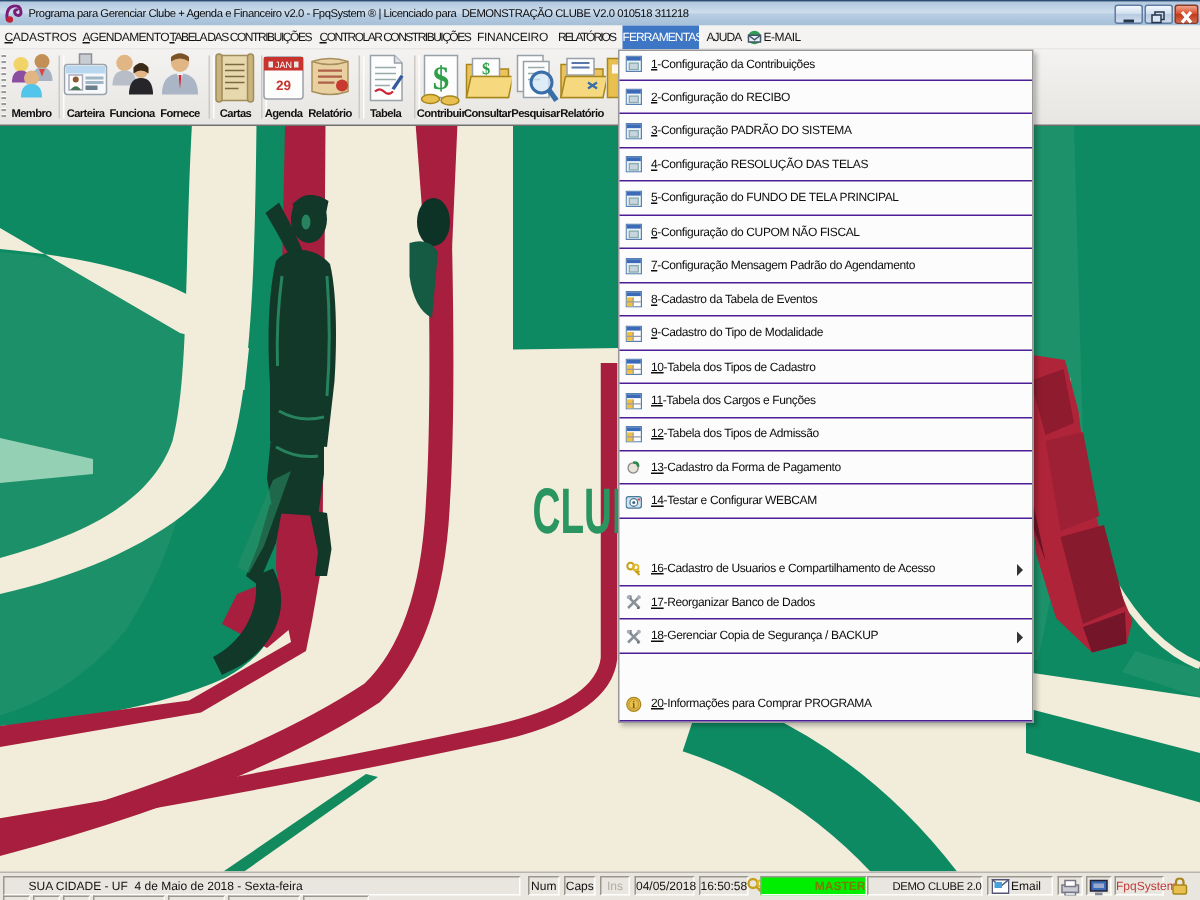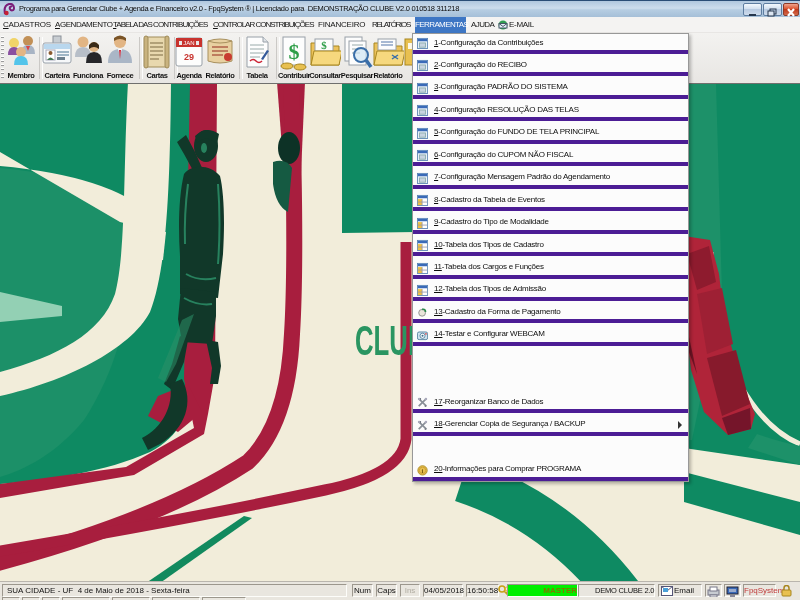--- a/index.html
+++ b/index.html
@@ -19,21 +19,21 @@
 #tbar .grip{position:absolute;left:1px;top:3px;width:3px;height:44px;background:repeating-linear-gradient(#fff 0 1px,#9a9a9a 1px 2px,transparent 2px 4px)}
 .tsep{position:absolute;top:4px;width:2px;height:42px;border-left:1px solid #cbc9c6;border-right:1px solid #fdfdfd}
 .tbtn{position:absolute;top:35px;width:34px;height:47px;text-align:center}
 .tbtn svg{display:block;margin:0 auto}
 .tlab{font-size:7.5px;letter-spacing:-0.4px;color:#111;font-weight:bold;margin-top:0px;white-space:nowrap}
 #tbot{left:0;top:83px;width:800px;height:1px;background:#6f6f6d}
 
 #art{left:0;top:84px;width:800px;height:497px}
 
 #menu{left:412px;top:33px;width:277px;height:449px;background:#fcfcfc;border:1px solid #989898;box-sizing:border-box;box-shadow:2px 2px 3px rgba(0,0,0,0.25)}
-.it{position:absolute;left:0;width:275px;height:20px;border-bottom:4px solid #4c1d95;box-sizing:border-box}
+.it{position:absolute;left:0;width:275px;height:20px;border-bottom:1px solid #4c1d95;box-sizing:border-box}
 .it .ic{position:absolute;left:4px;top:3px;transform:scale(0.85);transform-origin:top left}
 .it .tx{position:absolute;left:21px;top:3.5px;font-size:8px;letter-spacing:-0.25px;color:#0d0d0d;white-space:nowrap}
 .it .tx u{text-decoration:underline}
 .it .ar{position:absolute;right:6px;top:5px;width:0;height:0;border-left:4px solid #333;border-top:4px solid transparent;border-bottom:4px solid transparent}
 
 #sbar{left:0;top:581px;width:800px;height:19px;background:#e9e6df;border-top:1px solid #b9b5ad}
 .sp{position:absolute;top:2px;height:13px;border:1px solid;border-color:#9c978d #fdfdfa #fdfdfa #9c978d;background:#e9e6df;box-sizing:border-box;font-size:8px;color:#111;line-height:11px;white-space:nowrap}
 .sp2{position:absolute;top:15px;height:5px;border:1px solid;border-color:#9c978d #fdfdfa #fdfdfa #9c978d;background:#e9e6df;box-sizing:border-box}
 </style></head><body>
 <div id="app">
@@ -394,20 +394,29 @@
       </div>
 <div class="it" style="top:291.8499999999999px">
         <span class="ic"><svg width="13" height="13">
             <rect x="0.5" y="2.5" width="12" height="9" rx="2" fill="#cfe2ee" stroke="#4a7a9a"></rect>
             <circle cx="6.5" cy="7" r="3" fill="#fff" stroke="#4a7a9a"></circle>
             <circle cx="6.5" cy="7" r="1.2" fill="#3a6a8a"></circle>
             <rect x="9.5" y="4" width="2" height="1.5" fill="#d44"></rect>
           </svg></span>
         <span class="tx"><u>14</u>-Testar e Configurar WEBCAM</span>
       </div>
+<div class="it" style="top:336.7499999999999px">
+        <span class="ic"><svg width="13" height="13">
+            <circle cx="4" cy="4" r="2.6" fill="none" stroke="#c8a018" stroke-width="1.6"></circle>
+            <path d="M6,6 L11,11 M9,9 L11,8 M8,8 L10,6" stroke="#c8a018" stroke-width="1.6"></path>
+            <circle cx="8" cy="5" r="2.2" fill="none" stroke="#e0b82a" stroke-width="1.4"></circle>
+          </svg></span>
+        <span class="tx"><u>16</u>-Cadastro de Usuarios e Compartilhamento de Acesso</span>
+        <span class="ar"></span>
+      </div>
 <div class="it" style="top:359.1999999999999px">
         <span class="ic"><svg width="13" height="13">
             <path d="M2,2 L11,11 M11,2 L2,11" stroke="#8a9098" stroke-width="2"></path>
             <path d="M2,2 L4,2 L4,4 M11,11 L9,11" stroke="#6a7078" stroke-width="1.5" fill="none"></path>
             <circle cx="2.5" cy="2.5" r="1.5" fill="#aab"></circle>
             <circle cx="10.5" cy="2.5" r="1.5" fill="#aab"></circle>
           </svg></span>
         <span class="tx"><u>17</u>-Reorganizar Banco de Dados</span>
       </div>
 <div class="it" style="top:381.64999999999986px">
@@ -424,21 +433,21 @@
         <span class="ic"><svg width="13" height="13">
             <circle cx="6.5" cy="6.5" r="5.5" fill="#e8c050" stroke="#a8861e"></circle>
             <circle cx="6.5" cy="6.5" r="3.8" fill="none" stroke="#c89c30"></circle>
             <text x="6.5" y="9.5" font-size="8" text-anchor="middle" fill="#7a5c10" font-family="Liberation Serif" font-weight="bold">i</text>
           </svg></span>
         <span class="tx"><u>20</u>-Informações para Comprar PROGRAMA</span>
       </div>
 </div>
 
 <div class="abs" id="sbar">
- <div class="sp" style="left:2px;width:345px;padding-left:4px">SUA CIDADE - UF&nbsp; 4 de Maio de 2018 - Sexta-feira</div>
+ <div class="sp" style="left:2px;width:345px;padding-left:16px">SUA CIDADE - UF&nbsp; 4 de Maio de 2018 - Sexta-feira</div>
  <div class="sp" style="left:352px;width:21px;text-align:center">Num</div>
  <div class="sp" style="left:376px;width:21px;text-align:center">Caps</div>
  <div class="sp" style="left:400px;width:20px;text-align:center;color:#b0aca2">Ins</div>
  <div class="sp" style="left:423px;width:40px;text-align:center">04/05/2018</div>
  <div class="sp" style="left:466px;width:33px;text-align:center">16:50:58</div>
  <svg class="abs" style="left:498px;top:3px" width="12" height="12">
         <circle cx="4" cy="4" r="3" fill="none" stroke="#c8a018" stroke-width="1.6"></circle>
         <path d="M6,6 L10,10 M8,8 L10,7" stroke="#c8a018" stroke-width="1.6"></path>
         <circle cx="9" cy="4" r="2" fill="none" stroke="#e0b82a" stroke-width="1.2"></circle>
       </svg>

